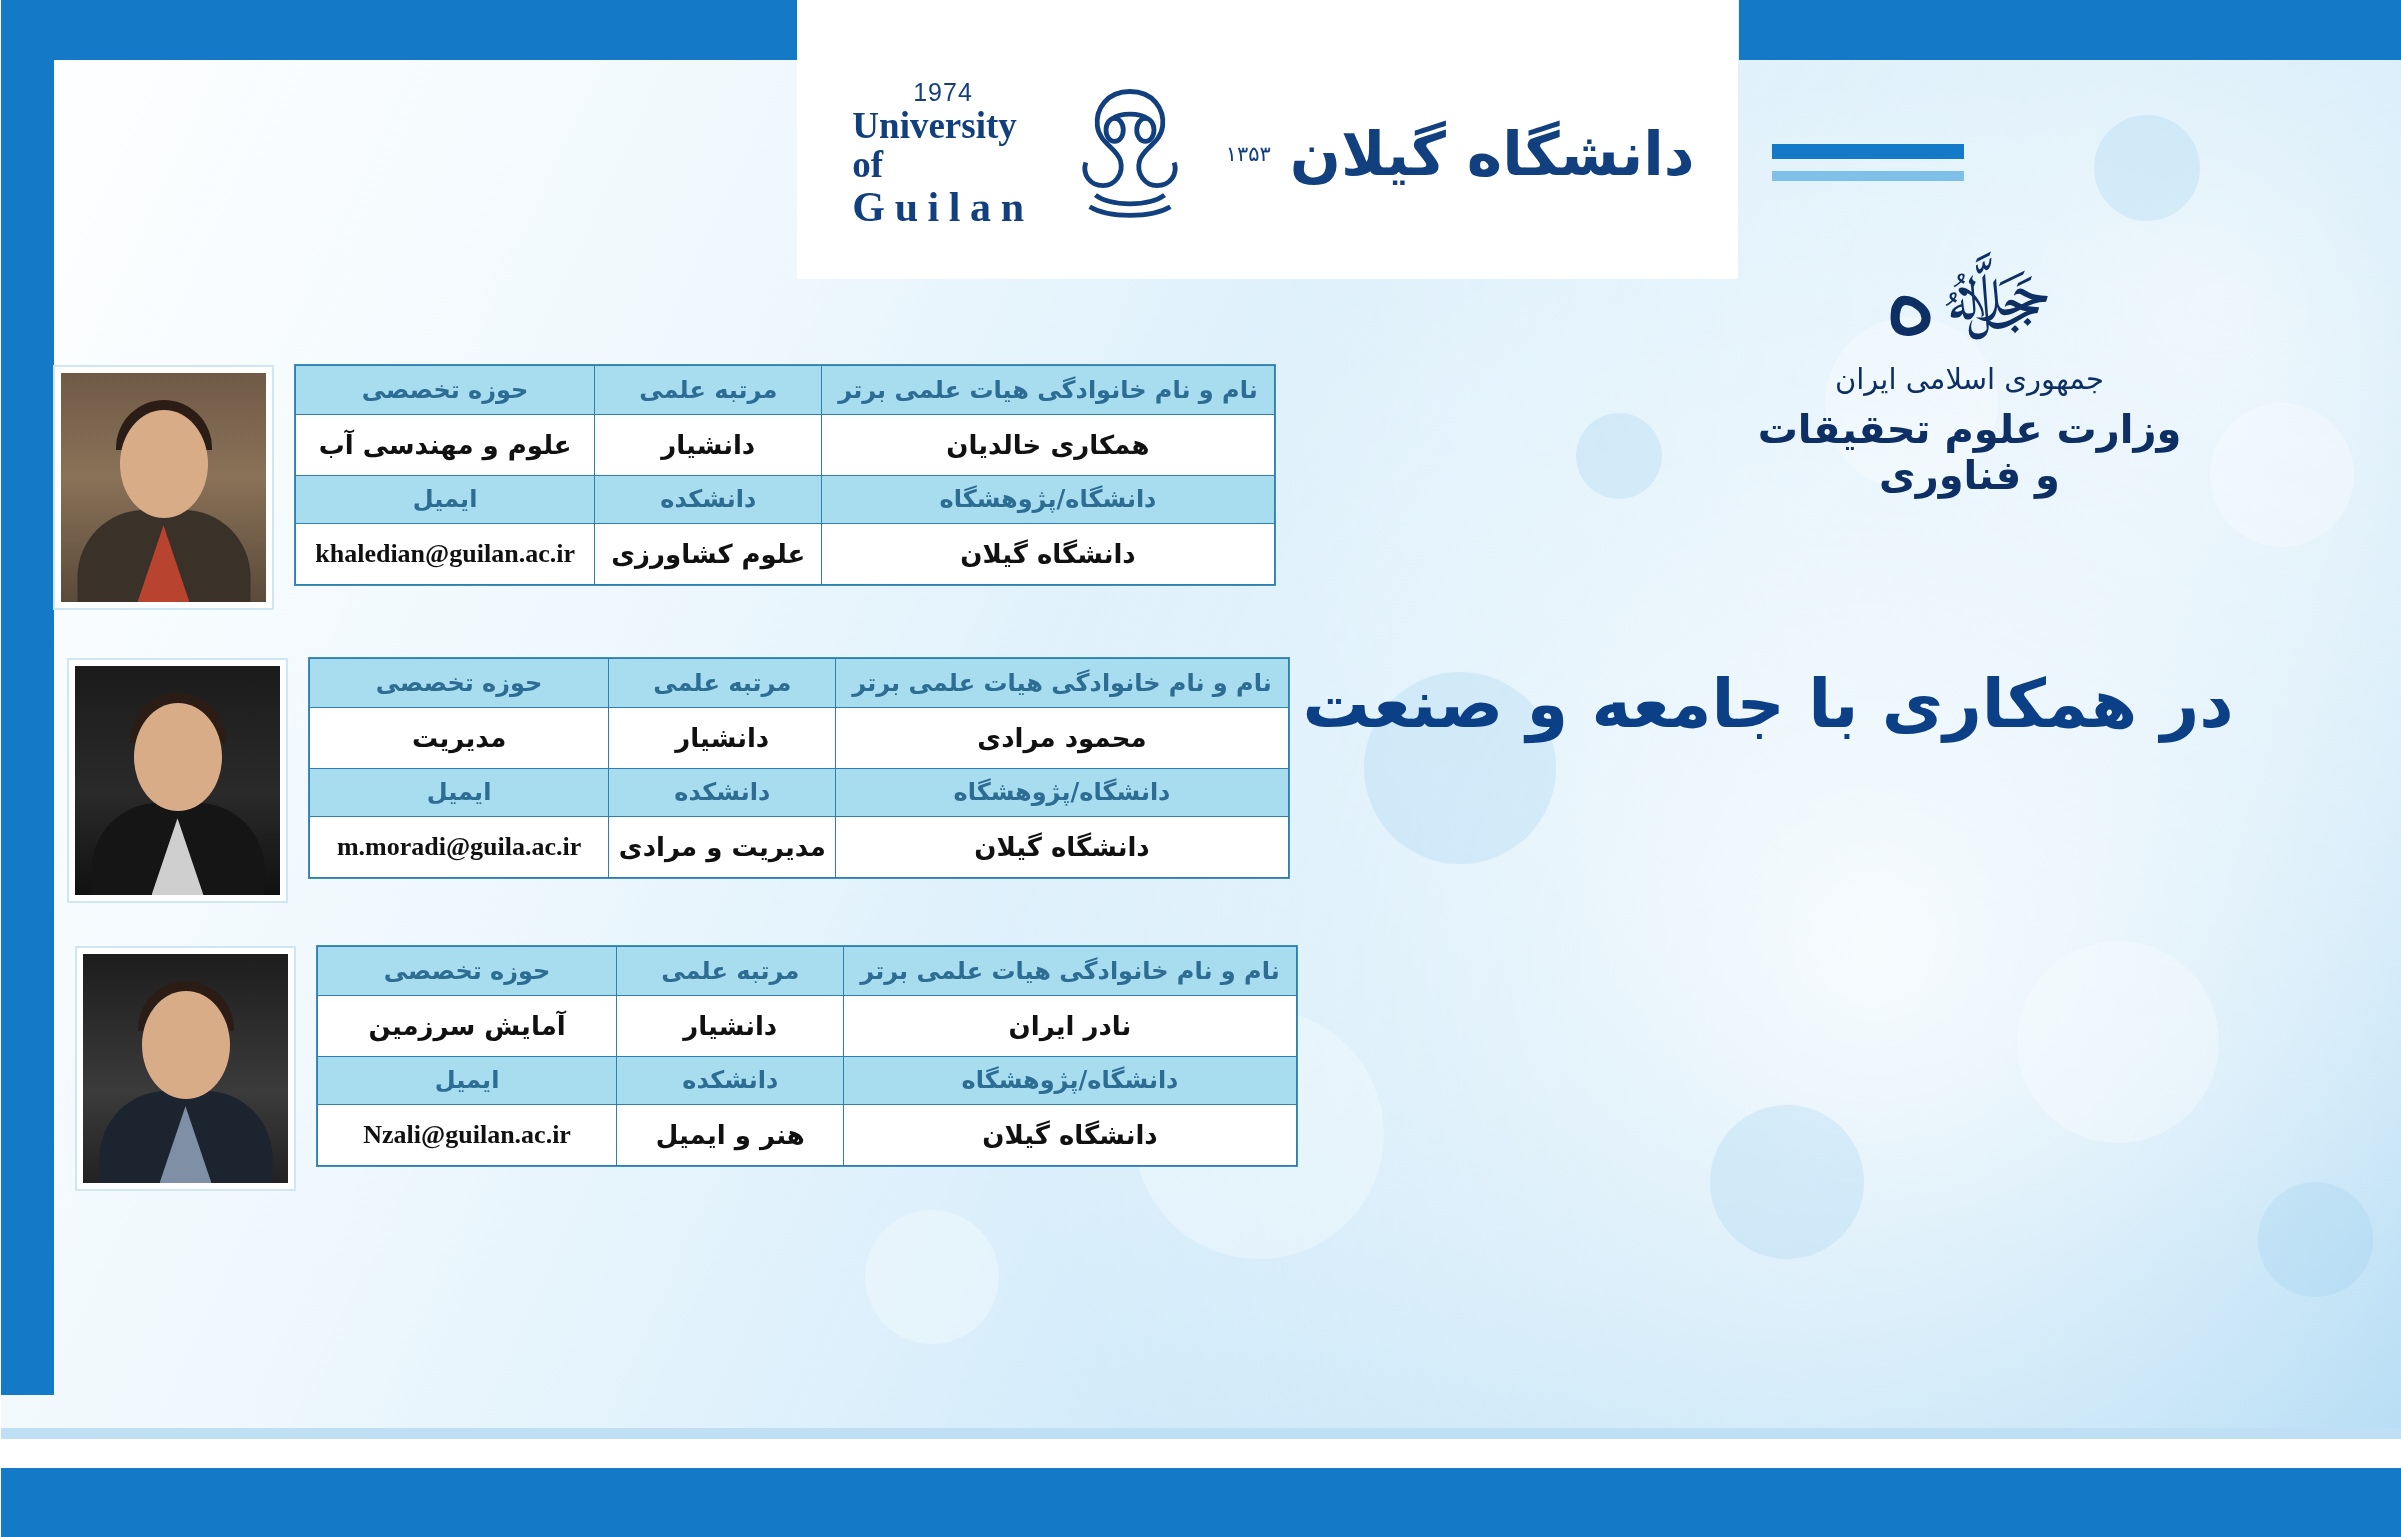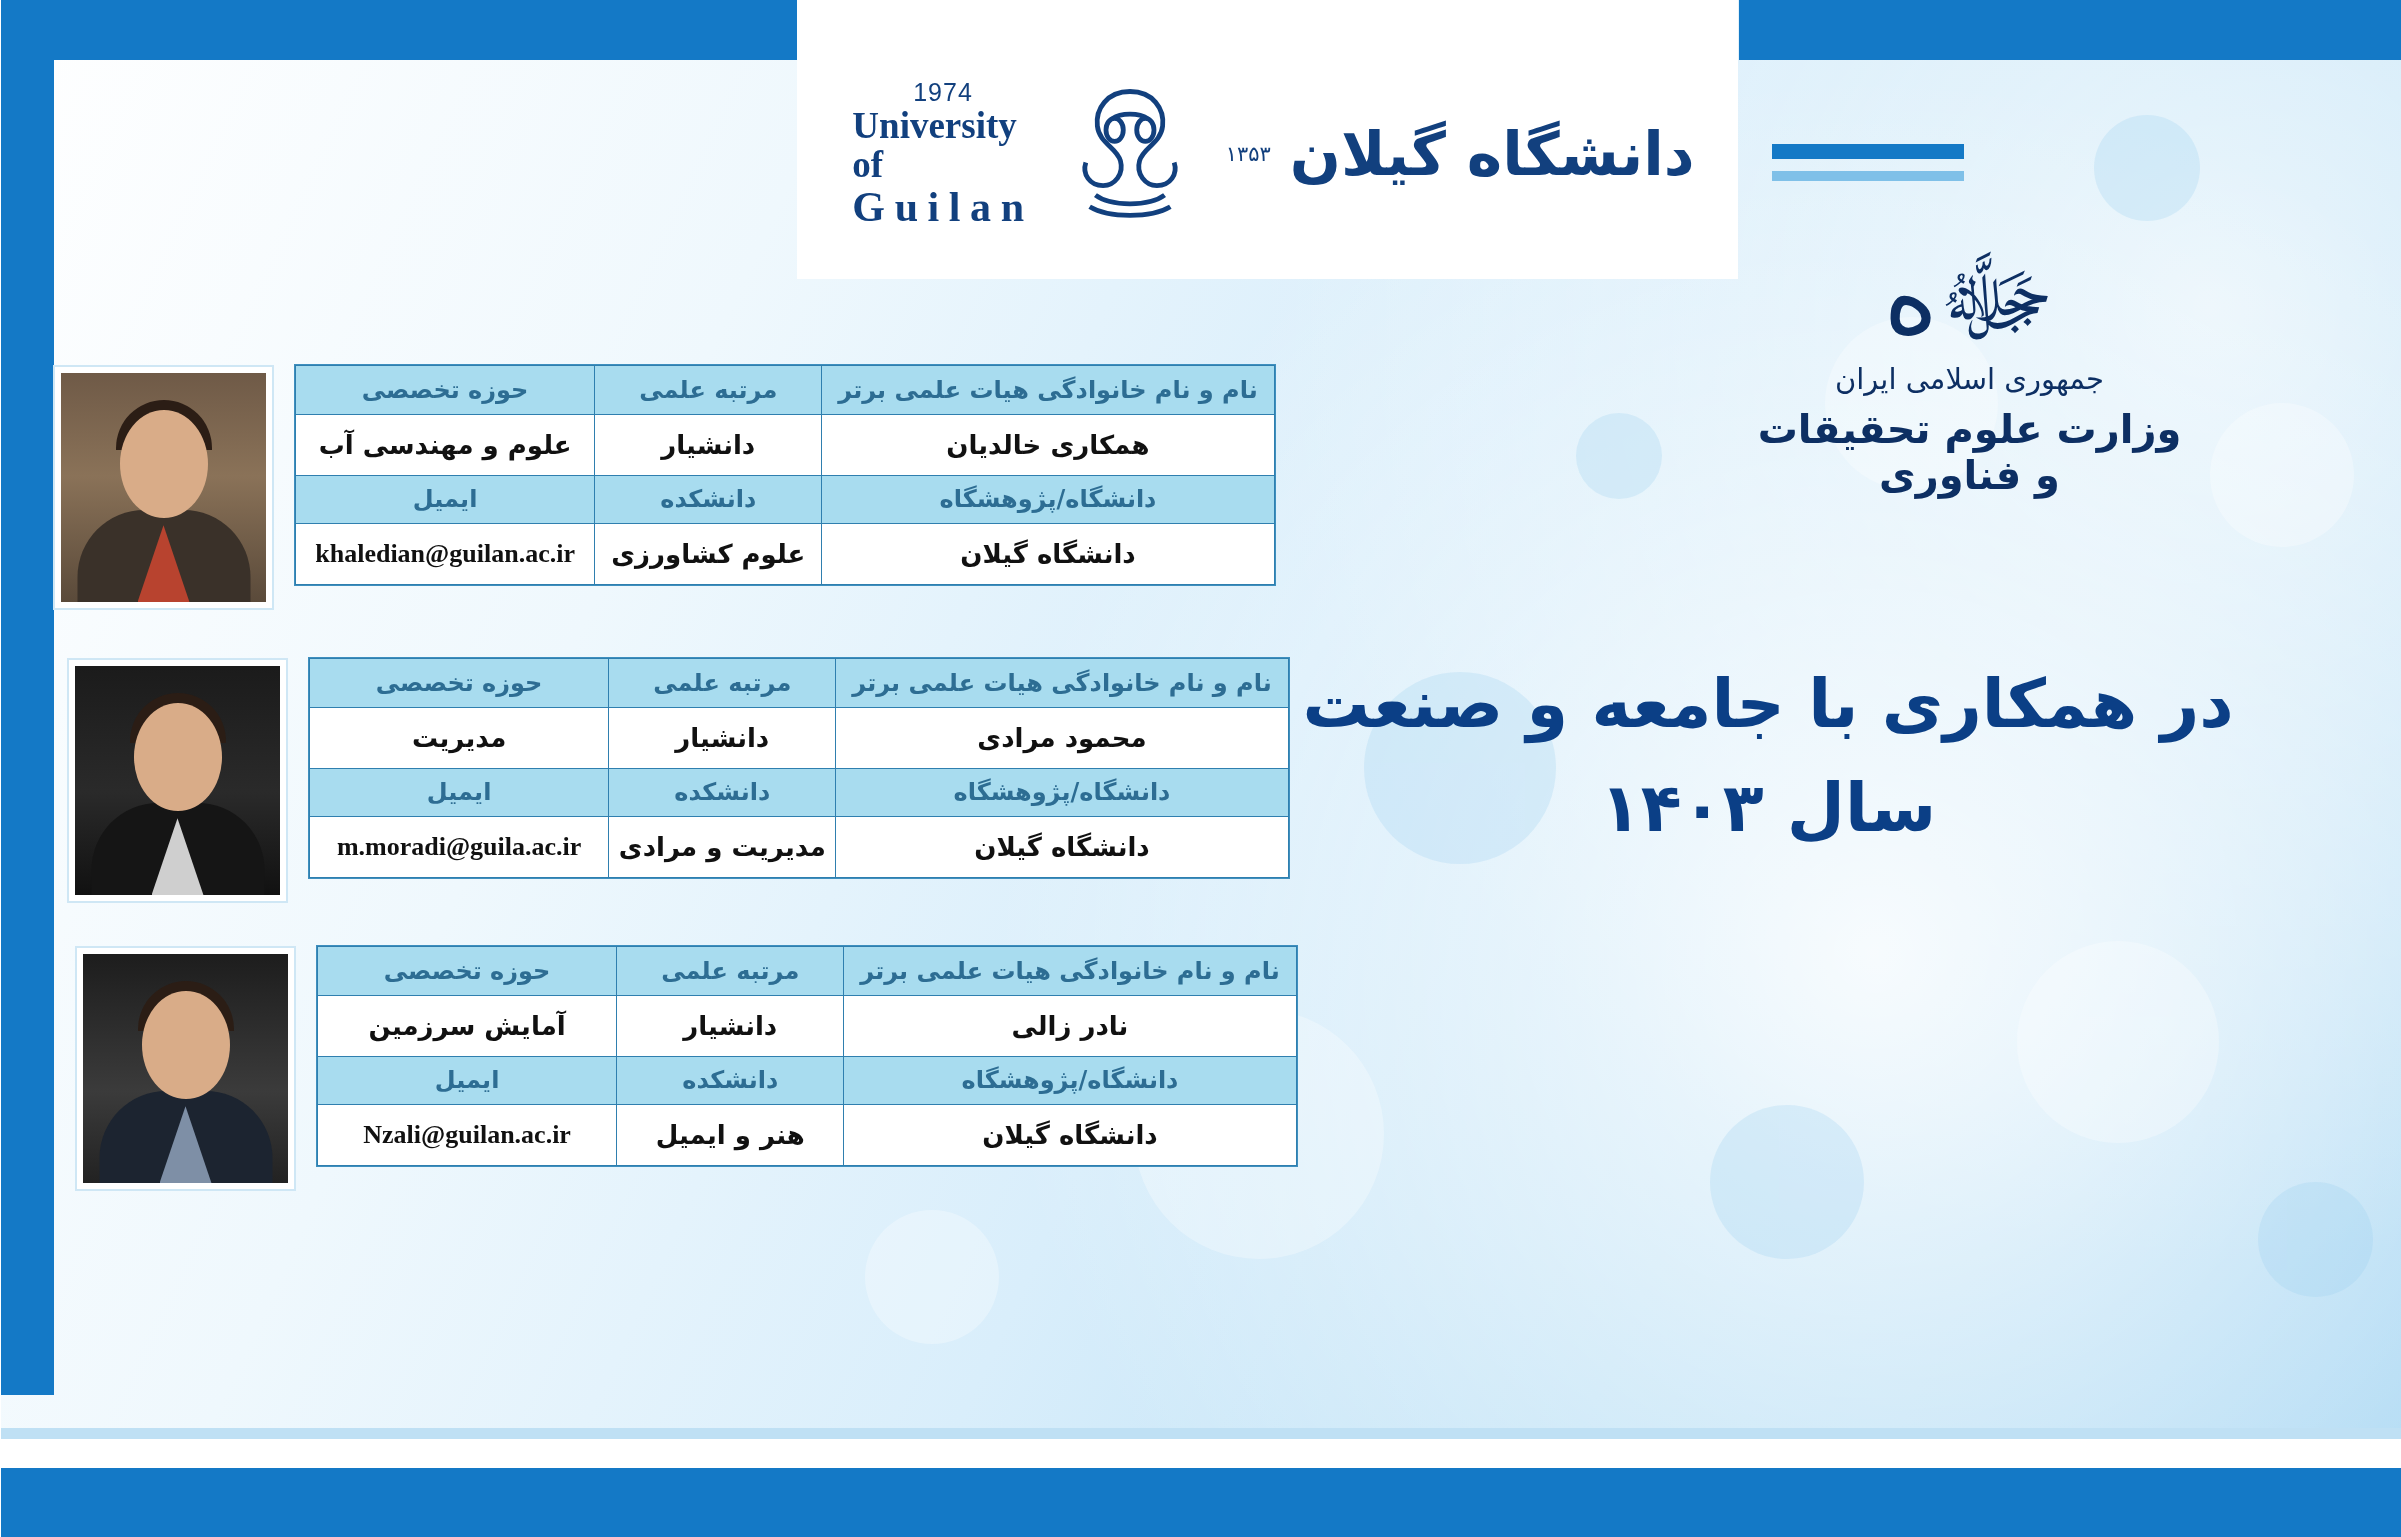--- a/index.html
+++ b/index.html
@@ -209,21 +209,20 @@
   </div>
 
   <div class="ministry">
     <div class="emblem">ﷻە</div>
     <div class="m1">جمهوری اسلامی ایران</div>
     <div class="m2">وزارت علوم تحقیقات و فناوری</div>
   </div>
 
   <div class="main-title">
     <div>در همکاری با جامعه و صنعت</div>
-    <div>سال ۱۴۰۳</div>
   </div>
 
   <div class="card card-1">
     <div class="photo p1">
       <div class="inner">
           <div class="body"></div>
           <div class="shirt"></div>
           <div class="hair"></div>
           <div class="face"></div>
         </div>
@@ -299,21 +298,21 @@
         </div>
     </div>
     <table class="fac">
       <tbody>
           <tr>
         <td class="hdr c-name">نام و نام خانوادگی هیات علمی برتر</td>
         <td class="hdr c-rank">مرتبه علمی</td>
         <td class="hdr c-field">حوزه تخصصی</td>
       </tr>
       <tr>
-        <td>نادر زالی</td>
+        <td>نادر ایران</td>
         <td>دانشیار</td>
         <td>آمایش سرزمین</td>
       </tr>
       <tr>
         <td class="hdr">دانشگاه/پژوهشگاه</td>
         <td class="hdr">دانشکده</td>
         <td class="hdr">ایمیل</td>
       </tr>
       <tr>
         <td>دانشگاه گیلان</td>

